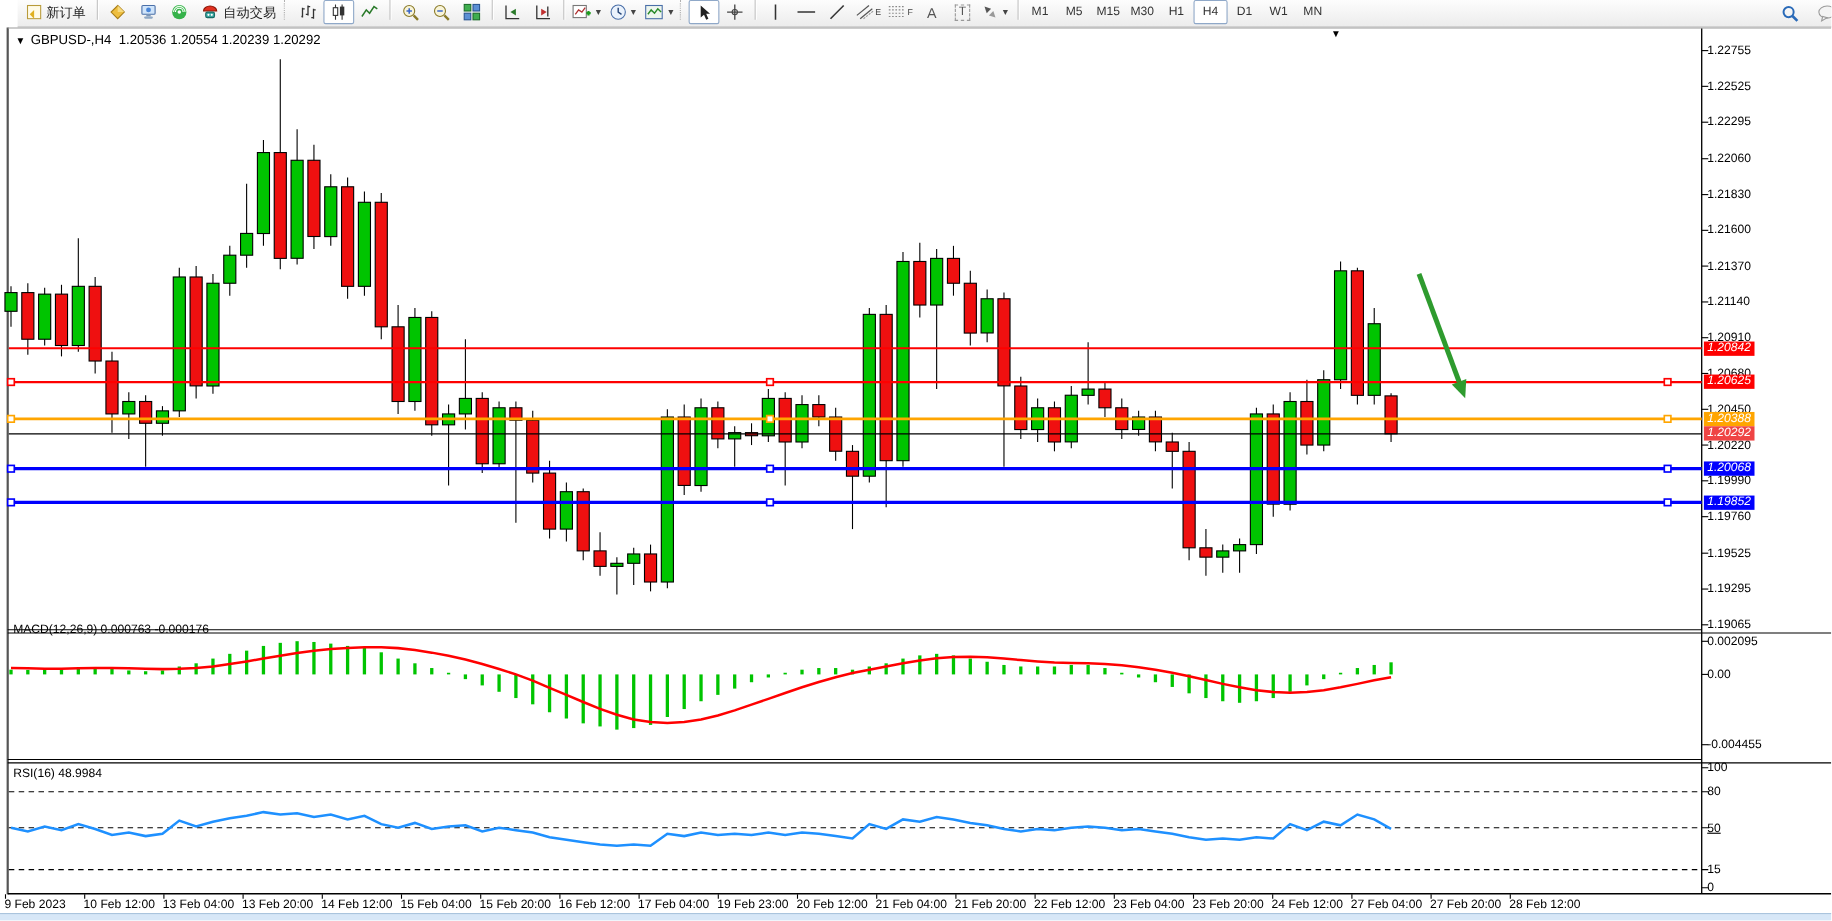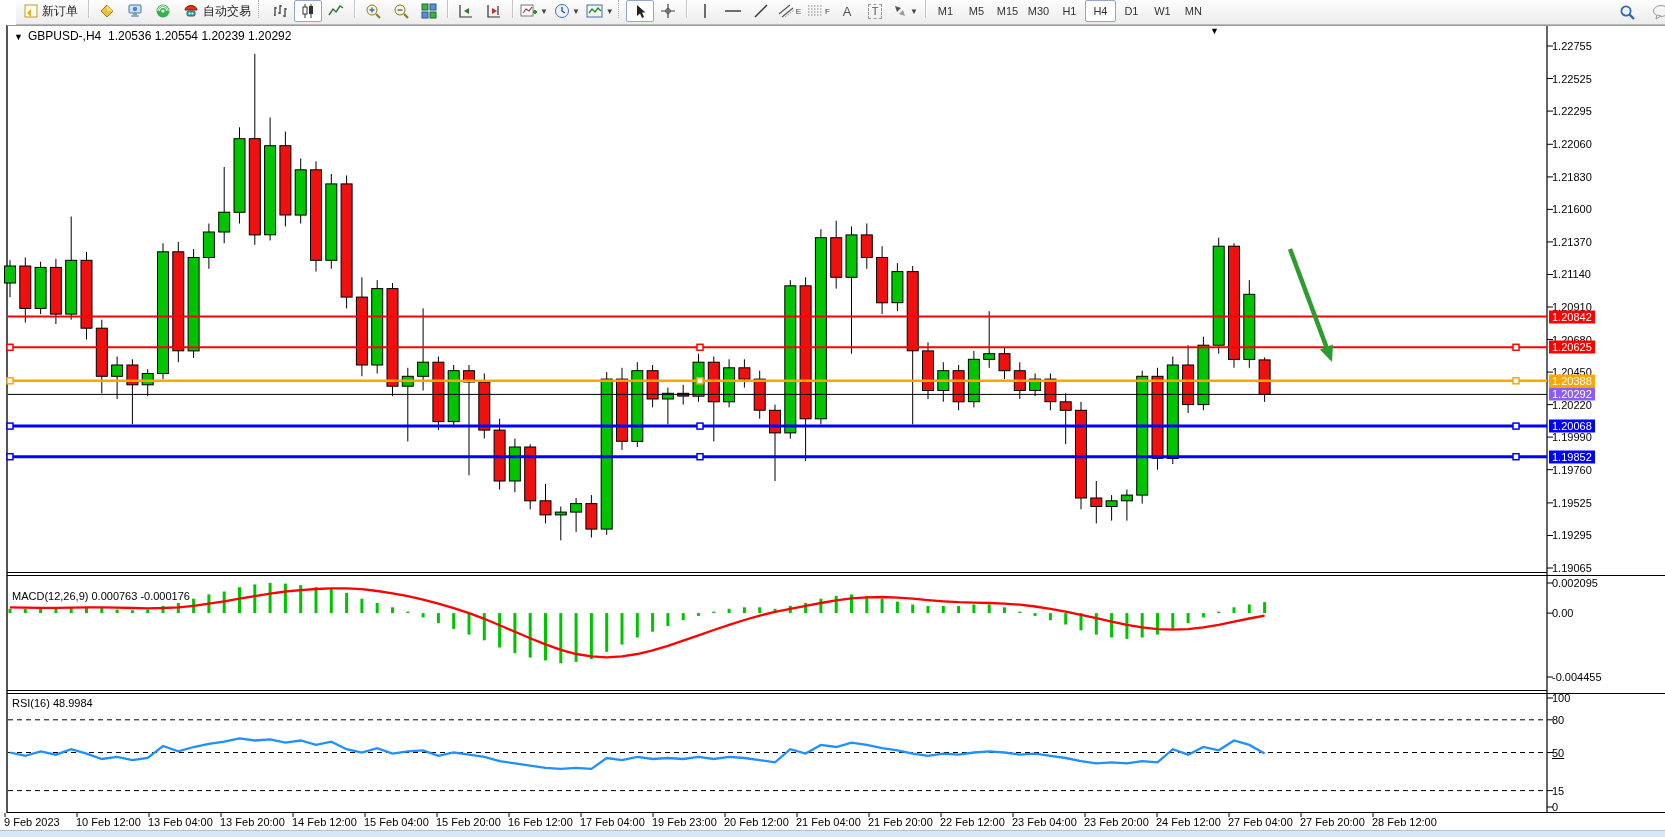--- a/index.html
+++ b/index.html
@@ -24,21 +24,21 @@
          border-radius:8px;font-size:10px;line-height:12px;min-width:12px;height:12px;
          text-align:center;font-weight:bold;border:1px solid #fff;}
   
   #frame{position:absolute;left:6px;top:25px;width:1542px;height:788px;
          border-left:2px solid #555;box-sizing:border-box;z-index:1;}
   #chart-title{position:absolute;left:14px;top:29px;font-size:12px;color:#000;z-index:5;}
   #chart-title .caret{font-size:9px;margin-right:5px;}
   .axis-label{position:absolute;left:1552px;transform:translateY(-50%);
               font-size:11px;color:#000;white-space:nowrap;z-index:4;}
   .tag{position:absolute;left:1549px;transform:translateY(-50%);color:#fff;
-       font-size:11px;line-height:13px;padding:0 3px;white-space:nowrap;z-index:6;}
+       font-size:11px;line-height:13px;padding:0 3px;white-space:nowrap;z-index:6;font-style:italic;}
   .ind-label{position:absolute;left:12px;font-size:11px;color:#000;z-index:5;}
   .time-label{position:absolute;top:816px;font-size:11px;color:#000;white-space:nowrap;z-index:4;}
   #bottom-strip{position:absolute;left:0;bottom:0;width:1665px;height:6px;
                 background:#d7e7f7;border-top:1px solid #aac4dd;z-index:3;}
   #shift-marker{position:absolute;left:1210px;top:26px;font-size:9px;color:#000;z-index:5;}
   #chart-svg{position:absolute;left:0;top:0;z-index:2;}
 </style>
 </head>
 <body>
 
@@ -246,21 +246,21 @@
   </div>
 
   <div id="frame"></div>
 
   <div id="chart-title">
     <span class="caret">▼</span><span>GBPUSD-,H4</span>&nbsp;&nbsp;<span>1.20536 1.20554 1.20239 1.20292</span>
   </div>
 
   <div id="shift-marker">▼</div>
 
-  <div class="ind-label" style="top:590px;text-align:right;">MACD(12,26,9) 0.000763 -0.000176</div>
+  <div class="ind-label" style="top:566px;text-align:right;">MACD(12,26,9) 0.000763 -0.000176</div>
   <div class="ind-label" style="top:697px;">RSI(16) 48.9984</div>
 
   <svg id="chart-svg" width="1665" height="837">
       <g>
         <line x1="7" y1="25.5" x2="1665" y2="25.5" stroke="#9a9a9a" stroke-width="1"></line>
         <line x1="1547" y1="26" x2="1547" y2="812" stroke="#000" stroke-width="1.2"></line>
         <line x1="7" y1="572.5" x2="1547" y2="572.5" stroke="#000"></line>
         <line x1="7" y1="575.5" x2="1665" y2="575.5" stroke="#000"></line>
         <line x1="7" y1="690.5" x2="1547" y2="690.5" stroke="#000"></line>
         <line x1="7" y1="693.5" x2="1665" y2="693.5" stroke="#000"></line>
@@ -617,21 +617,21 @@
     <div class="axis-label" style="top: 613.066px;">0.00</div>
     <div class="axis-label" style="top: 677px;">-0.004455</div>
     <div class="axis-label" style="top: 698px;">100</div>
     <div class="axis-label" style="top: 719.8px;">80</div>
     <div class="axis-label" style="top: 752.5px; text-decoration: underline;">50</div>
     <div class="axis-label" style="top: 790.65px;">15</div>
     <div class="axis-label" style="top: 807px;">0</div>
     <div class="tag" style="top: 316.62px; background: rgb(254, 0, 0);">1.20842</div>
     <div class="tag" style="top: 347.317px; background: rgb(254, 0, 0);">1.20625</div>
     <div class="tag" style="top: 380.844px; background: rgb(255, 165, 0);">1.20388</div>
-    <div class="tag" style="top: 394.424px; background: #8b5cf6;">1.20292</div>
+    <div class="tag" style="top: 394.424px; background: #ef4444;">1.20292</div>
     <div class="tag" style="top: 426.112px; background: rgb(0, 0, 254);">1.20068</div>
     <div class="tag" style="top: 456.668px; background: rgb(0, 0, 254);">1.19852</div>
     <div class="time-label" style="left: 4px;">9 Feb 2023</div>
     <div class="time-label" style="left: 76px;">10 Feb 12:00</div>
     <div class="time-label" style="left: 148px;">13 Feb 04:00</div>
     <div class="time-label" style="left: 220px;">13 Feb 20:00</div>
     <div class="time-label" style="left: 292px;">14 Feb 12:00</div>
     <div class="time-label" style="left: 364px;">15 Feb 04:00</div>
     <div class="time-label" style="left: 436px;">15 Feb 20:00</div>
     <div class="time-label" style="left: 508px;">16 Feb 12:00</div>

